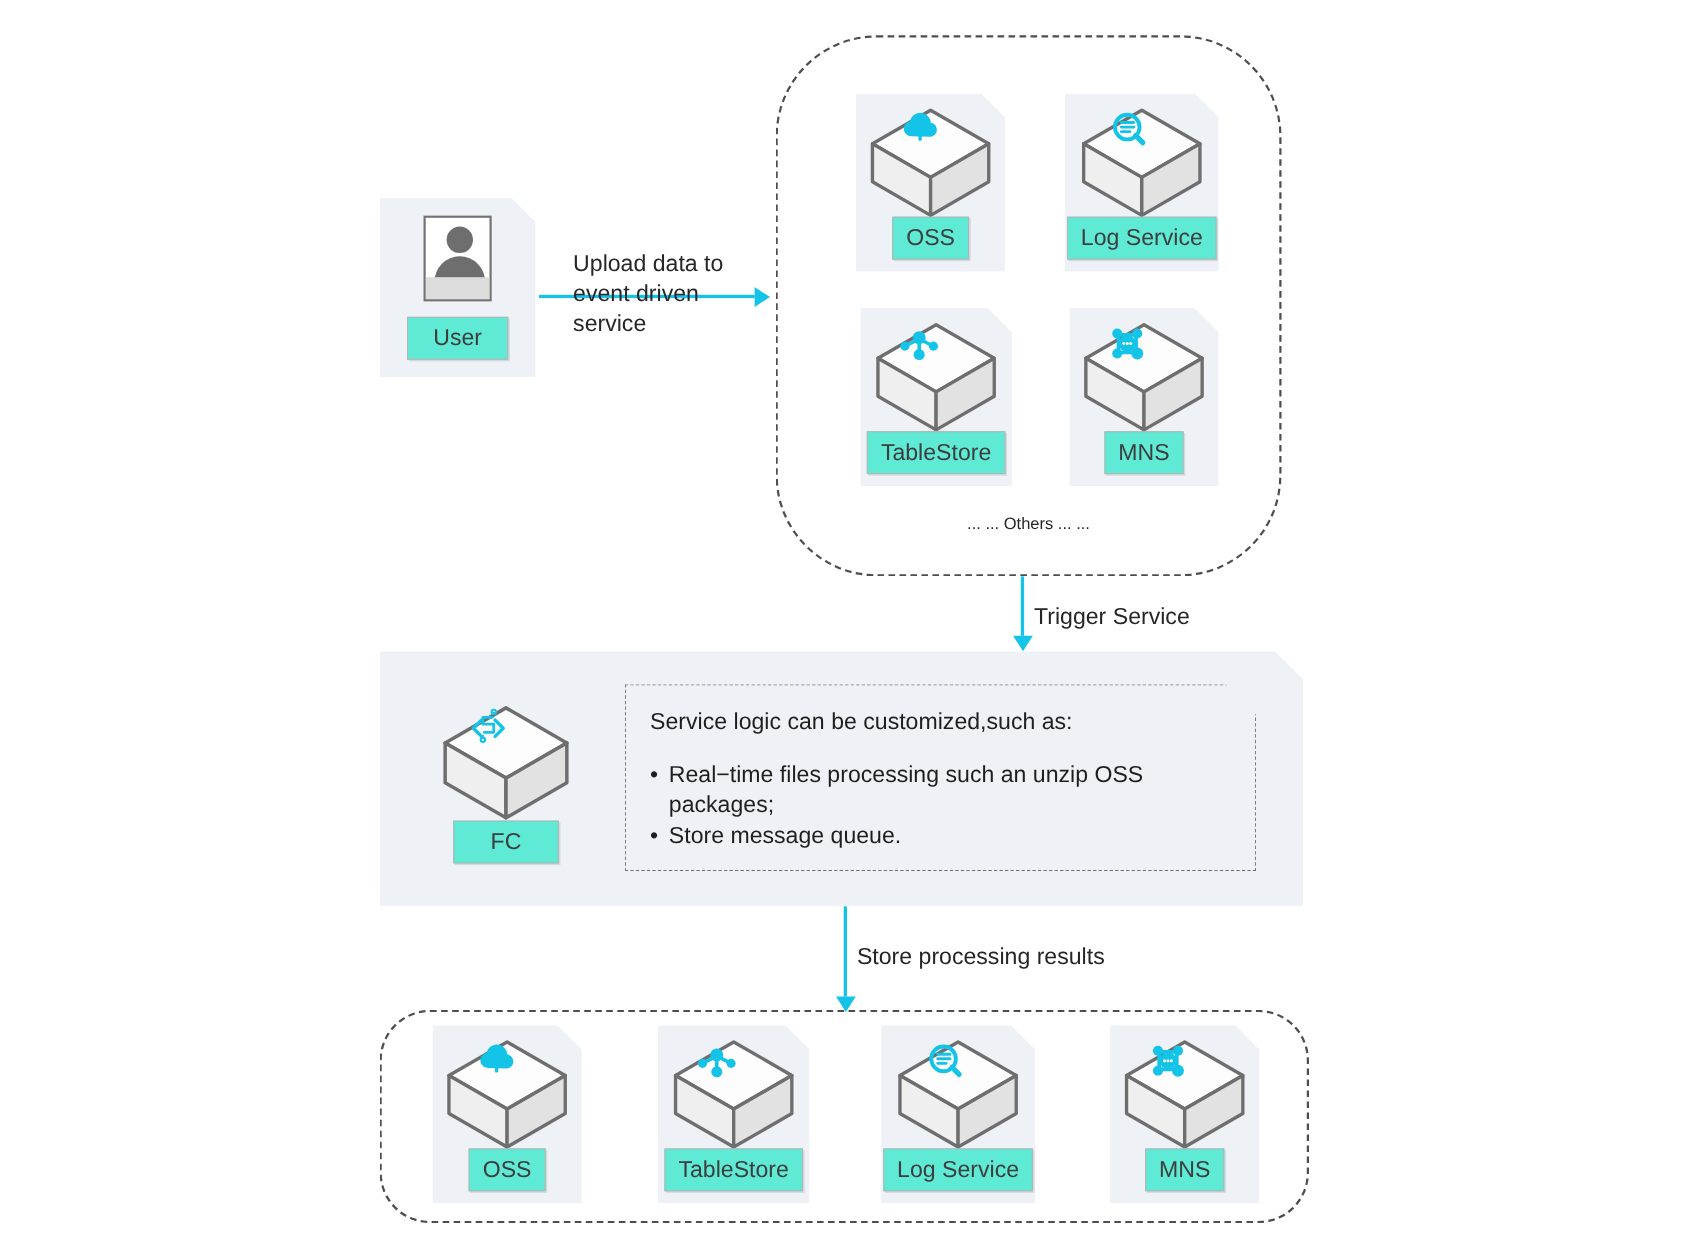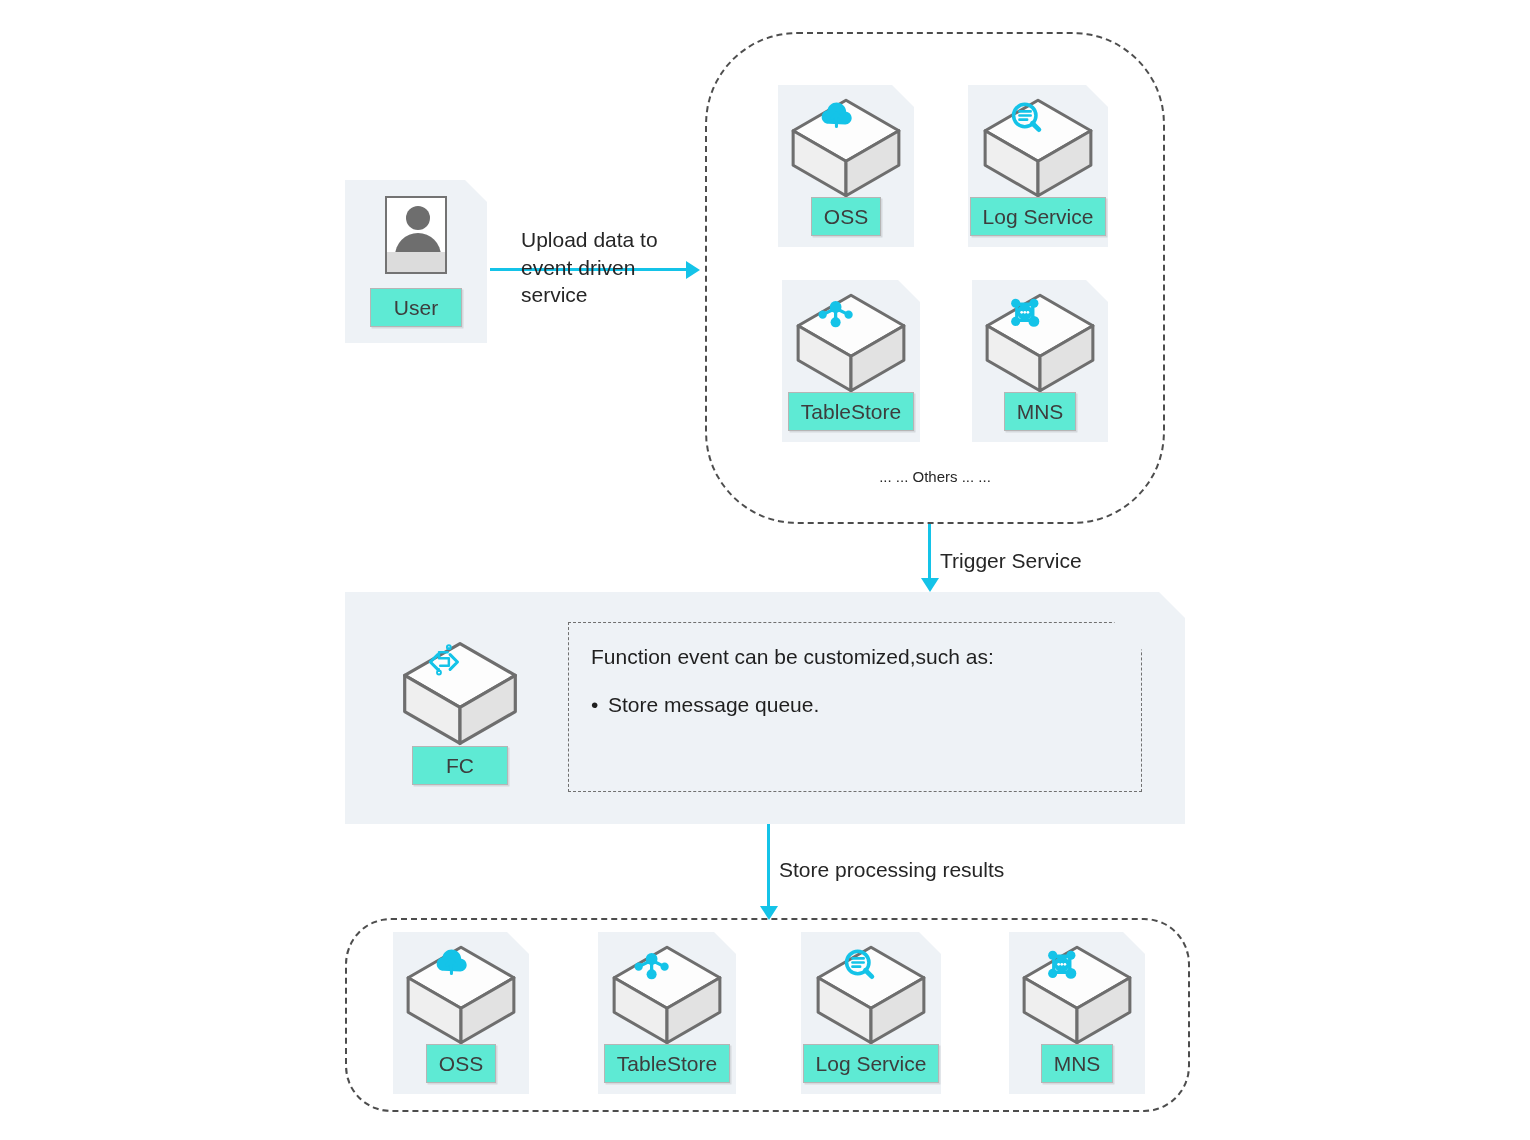--- a/index.html
+++ b/index.html
@@ -327,22 +327,23 @@
         <use href="#iso-cube"></use>
         <g transform="translate(24,8) scale(0.58)">
             <use href="#glyph-fc"></use>
           </g>
       </svg>
       <div class="node-label" style="margin-top:-6px; min-width:70px;">FC</div>
     </div>
   </div>
 
   <div id="fc-logic-box">
-    <p class="logic-head">Function event can be customized,such as:</p>
+    <p class="logic-head">Service logic can be customized,such as:</p>
     <ul>
+      <li>Real−time files processing such an unzip OSS packages;</li>
       <li>Store message queue.</li>
     </ul>
   </div>
 
   <div class="arrow-line" style="left:767px; top:824px; width:3px; height:82px;"></div>
   <div class="arrow-head down" style="left:759.5px; top:906px;"></div>
   <div class="arrow-label" style="left:779px; top:856px;">Store processing results</div>
 
   <div class="group-box" id="group-storage-targets"></div>
 

